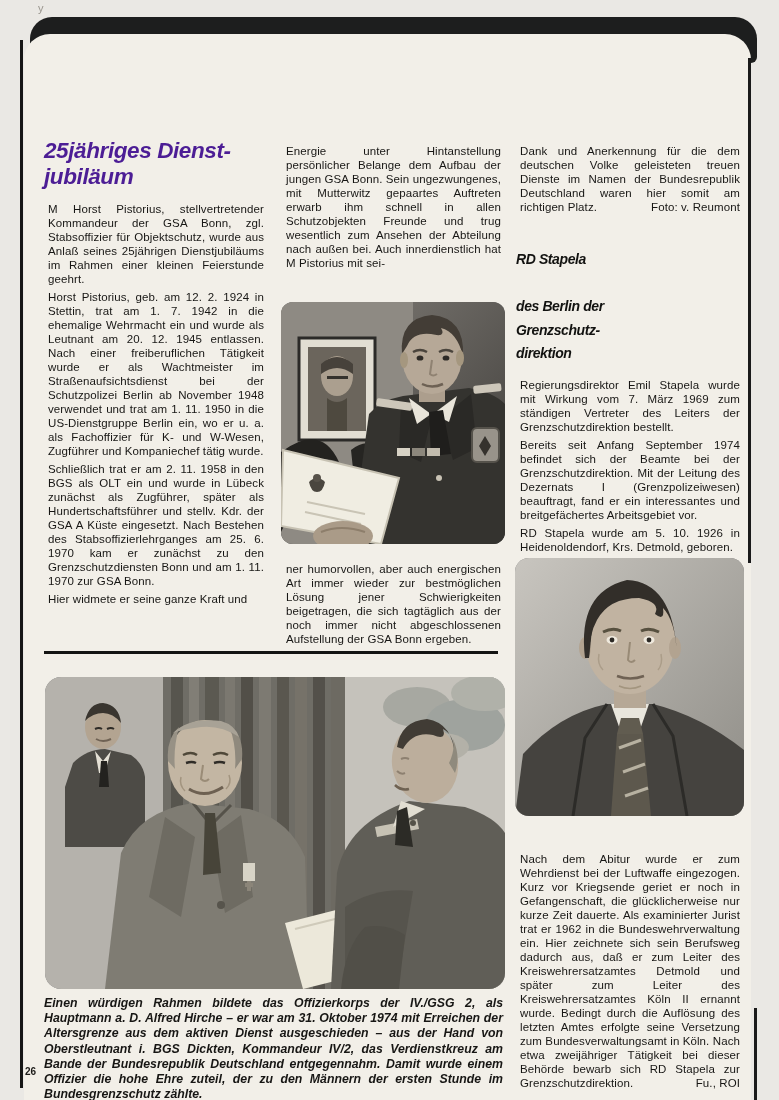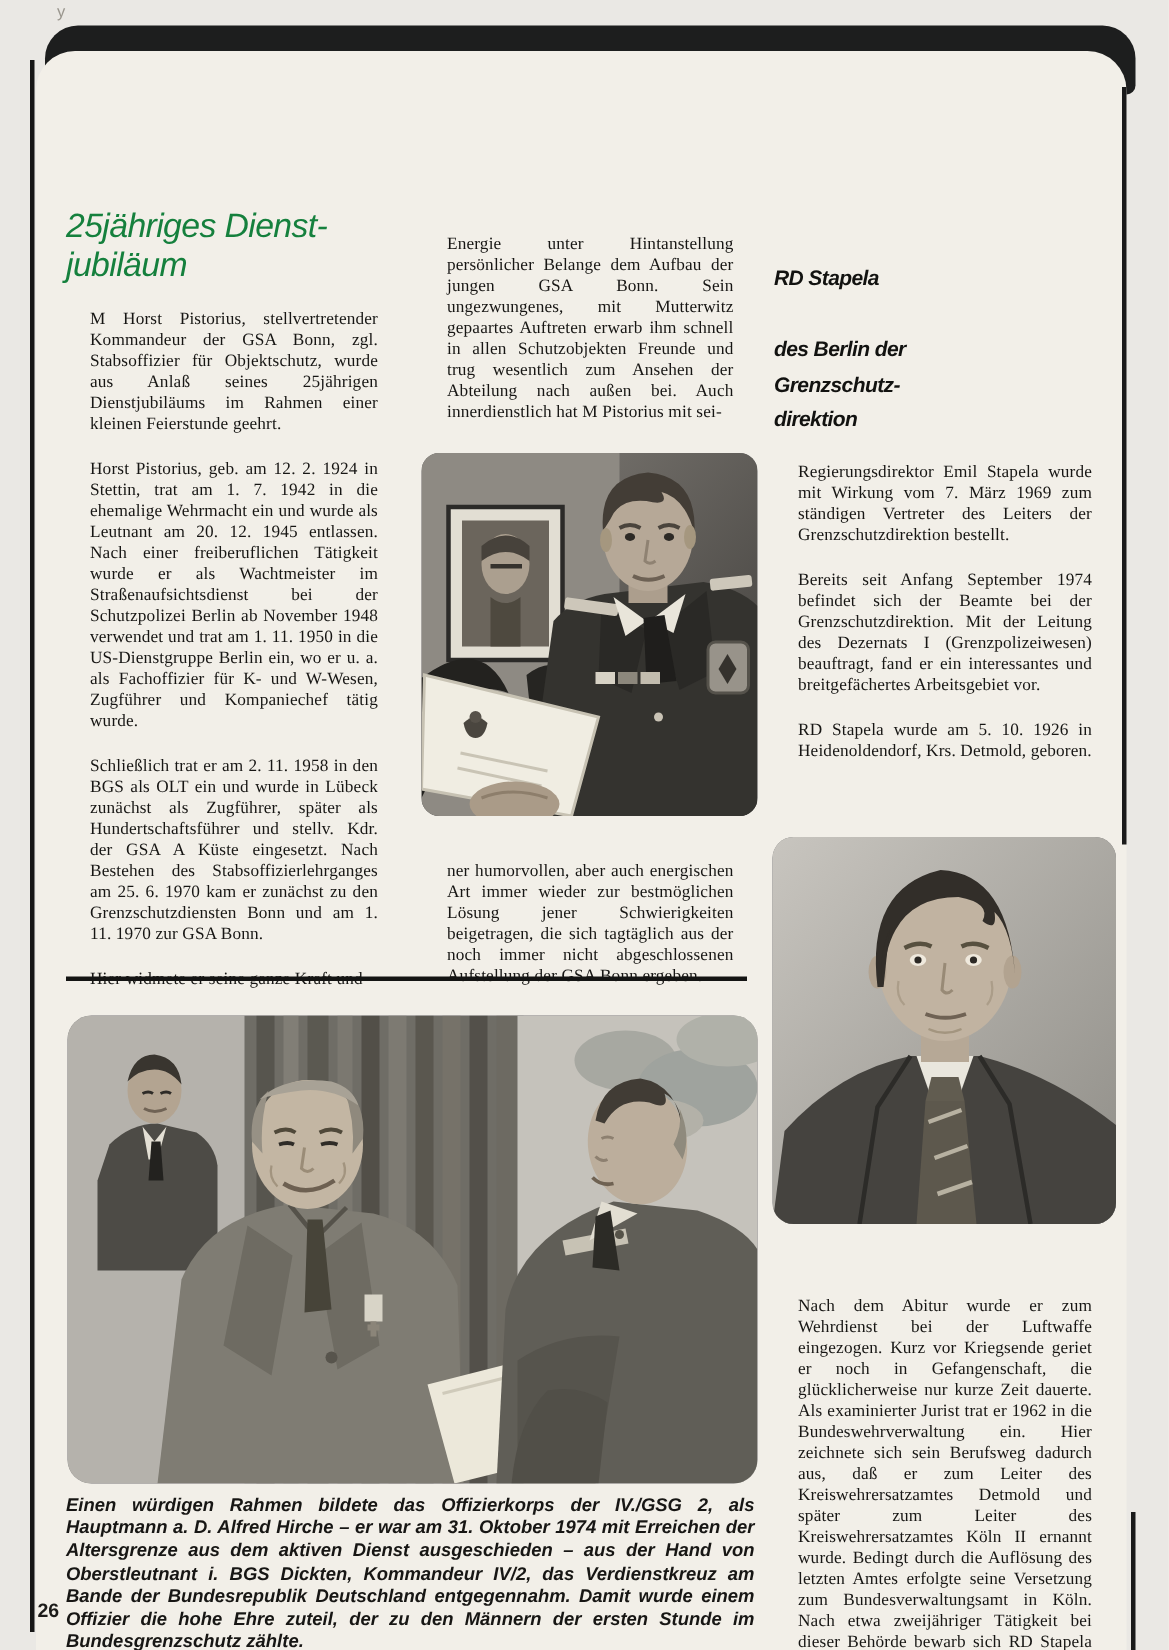--- a/index.html
+++ b/index.html
@@ -15,49 +15,49 @@
   .paper{position:absolute;left:24px;top:34px;width:727px;height:1066px;
     background:#f2efe8;border-radius:26px 26px 0 0;}
   .rule-left{position:absolute;left:20px;top:40px;width:3px;height:1048px;background:#161616;}
   .rule-right-a{position:absolute;left:748px;top:58px;width:3px;height:505px;background:#1a1a1a;}
   .rule-right-b{position:absolute;left:754px;top:1008px;width:3px;height:92px;background:#1a1a1a;}
   .pencil-mark{position:absolute;left:38px;top:2px;color:#9a968e;font-size:11px;}
 
   
   .col{position:absolute;text-align:justify;font-size:11.5px;line-height:14px;
     letter-spacing:.1px;hyphens:auto;-webkit-hyphens:auto;}
-  .col p{margin:16px;font-family:Liberation Serif, serif;}
+  .col p{margin:4px;}
   #col1{left:44px;top:138px;width:224px;}
   #col2{left:282px;top:140px;width:223px;}
   #col3{left:516px;top:140px;width:228px;}
 
   h1.headline{
     font-size:22.5px;line-height:26px;margin:0 0 12px 0;
-    font-weight:normal;font-style:italic;letter-spacing:-.4px;color:#15803d;
+    font-weight:bold;font-style:italic;letter-spacing:-.4px;color:#4c1d95;
   }
   h2.headline2{
     font-size:14px;line-height:23.5px;margin:0;
     font-weight:bold;font-style:italic;letter-spacing:-.4px;color:#121210;
   }
   .credit{float:right;}
 
   .divider{position:absolute;left:44px;top:651px;width:454px;height:3px;background:#141413;}
 
   .photo{position:absolute;overflow:hidden;background:#777;}
   .photo svg{display:block;width:100%;height:100%;}
   #photo-pistorius{left:281px;top:302px;width:224px;height:242px;border-radius:12px;}
   #photo-stapela{left:515px;top:558px;width:229px;height:258px;border-radius:14px;}
   #photo-ceremony{left:45px;top:677px;width:460px;height:312px;border-radius:16px;}
 
   #caption{position:absolute;left:44px;top:996px;width:459px;
     font-size:12.3px;line-height:15.2px;font-style:italic;font-weight:bold;
     text-align:justify;letter-spacing:0;}
   #caption p{margin:0;font-weight:600;}
 
-  #page-number{position:absolute;left:25px;top:1066px;font-size:13px;font-weight:bold;color:#1c1b19;}
+  #page-number{position:absolute;left:25px;top:1066px;font-size:10px;font-weight:bold;color:#1c1b19;}
 </style>
 </head>
 <body>
 
 <div class="pencil-mark">y</div>
 <div class="top-band"></div>
 <div class="paper"></div>
 <div class="rule-left"></div>
 <div class="rule-right-a"></div>
 <div class="rule-right-b"></div>
@@ -128,20 +128,22 @@
   </svg>
 </div>
 
 <div class="col" style="left:282px;top:558px;width:223px;">
   <p>ner humorvollen, aber auch energischen Art immer wieder zur bestmöglichen Lösung jener Schwierigkeiten beigetragen, die sich tagtäglich aus der noch immer nicht abgeschlossenen Aufstellung der GSA Bonn ergeben.</p>
 </div>
 
 <div class="divider"></div>
 
 <div class="col" id="col3">
+  <p><span>Dank und Anerkennung für die dem deutschen Volke geleisteten treuen Dienste im Namen der Bundesrepublik Deutschland waren hier somit am richtigen Platz.</span>
+     <span class="credit">Foto: v. Reumont</span></p>
   <h2 class="headline2" style="margin-top:34px;margin-bottom:12px;"><span>RD Stapela</span><br>
     <br>
     <span>des Berlin der</span><br>
     <span>Grenzschutz-</span><br>
     <span>direktion</span></h2>
   <p>Regierungsdirektor Emil Stapela wurde mit Wirkung vom 7. März 1969 zum ständigen Vertreter des Leiters der Grenzschutzdirektion bestellt.</p>
   <p>Bereits seit Anfang September 1974 befindet sich der Beamte bei der Grenzschutzdirektion. Mit der Leitung des Dezernats I (Grenzpolizeiwesen) beauftragt, fand er ein interessantes und breitgefächertes Arbeitsgebiet vor.</p>
   <p>RD Stapela wurde am 5. 10. 1926 in Heidenoldendorf, Krs. Detmold, geboren.</p>
 </div>
 

